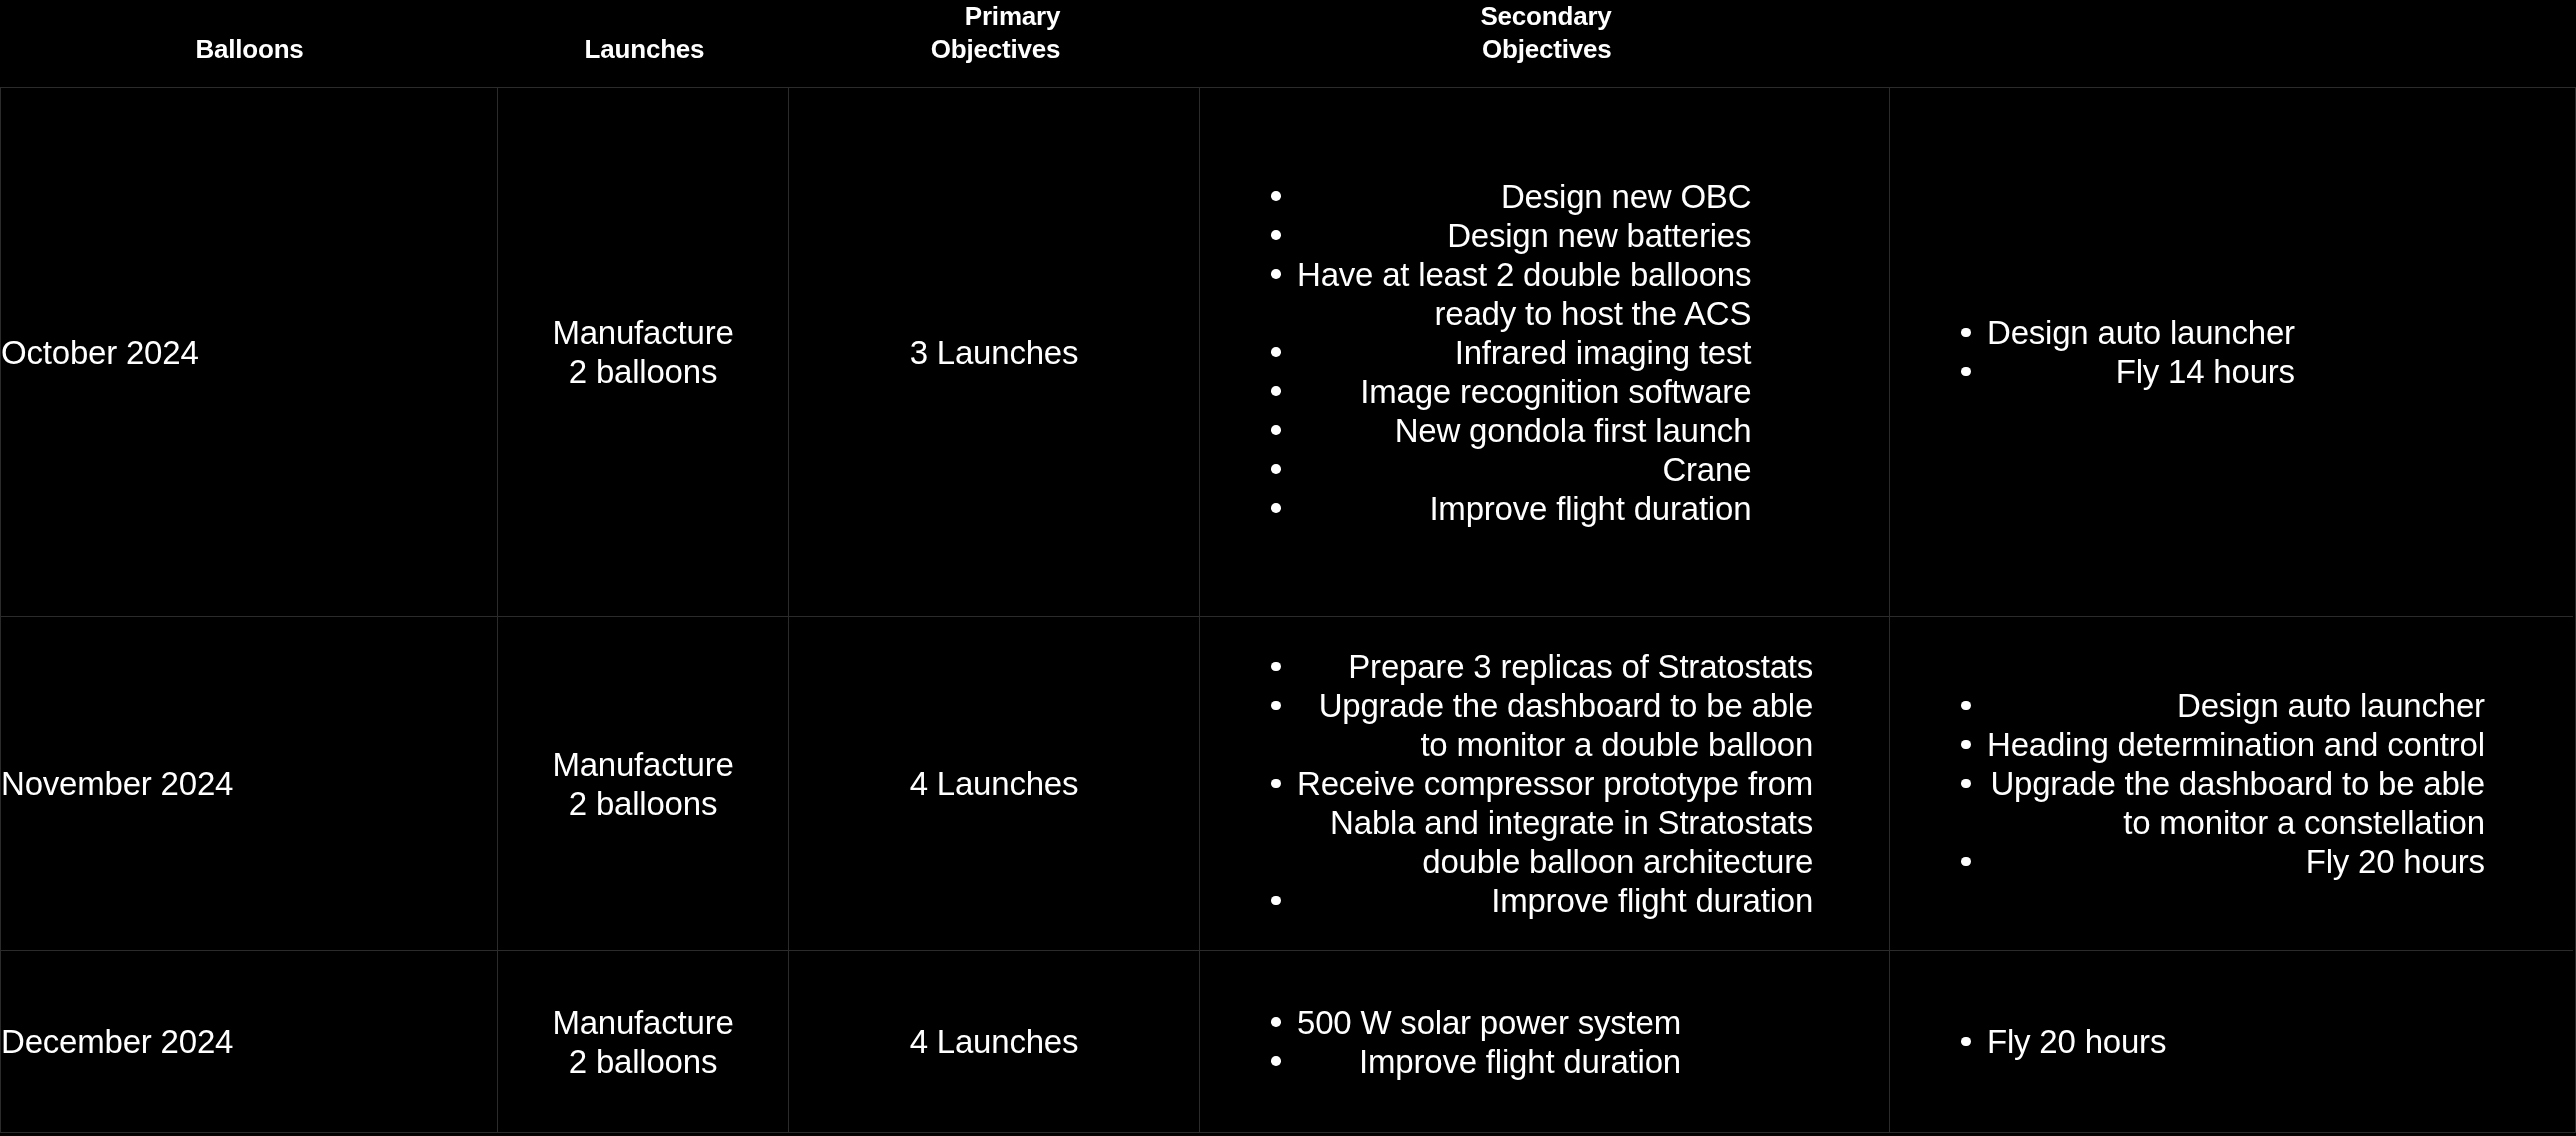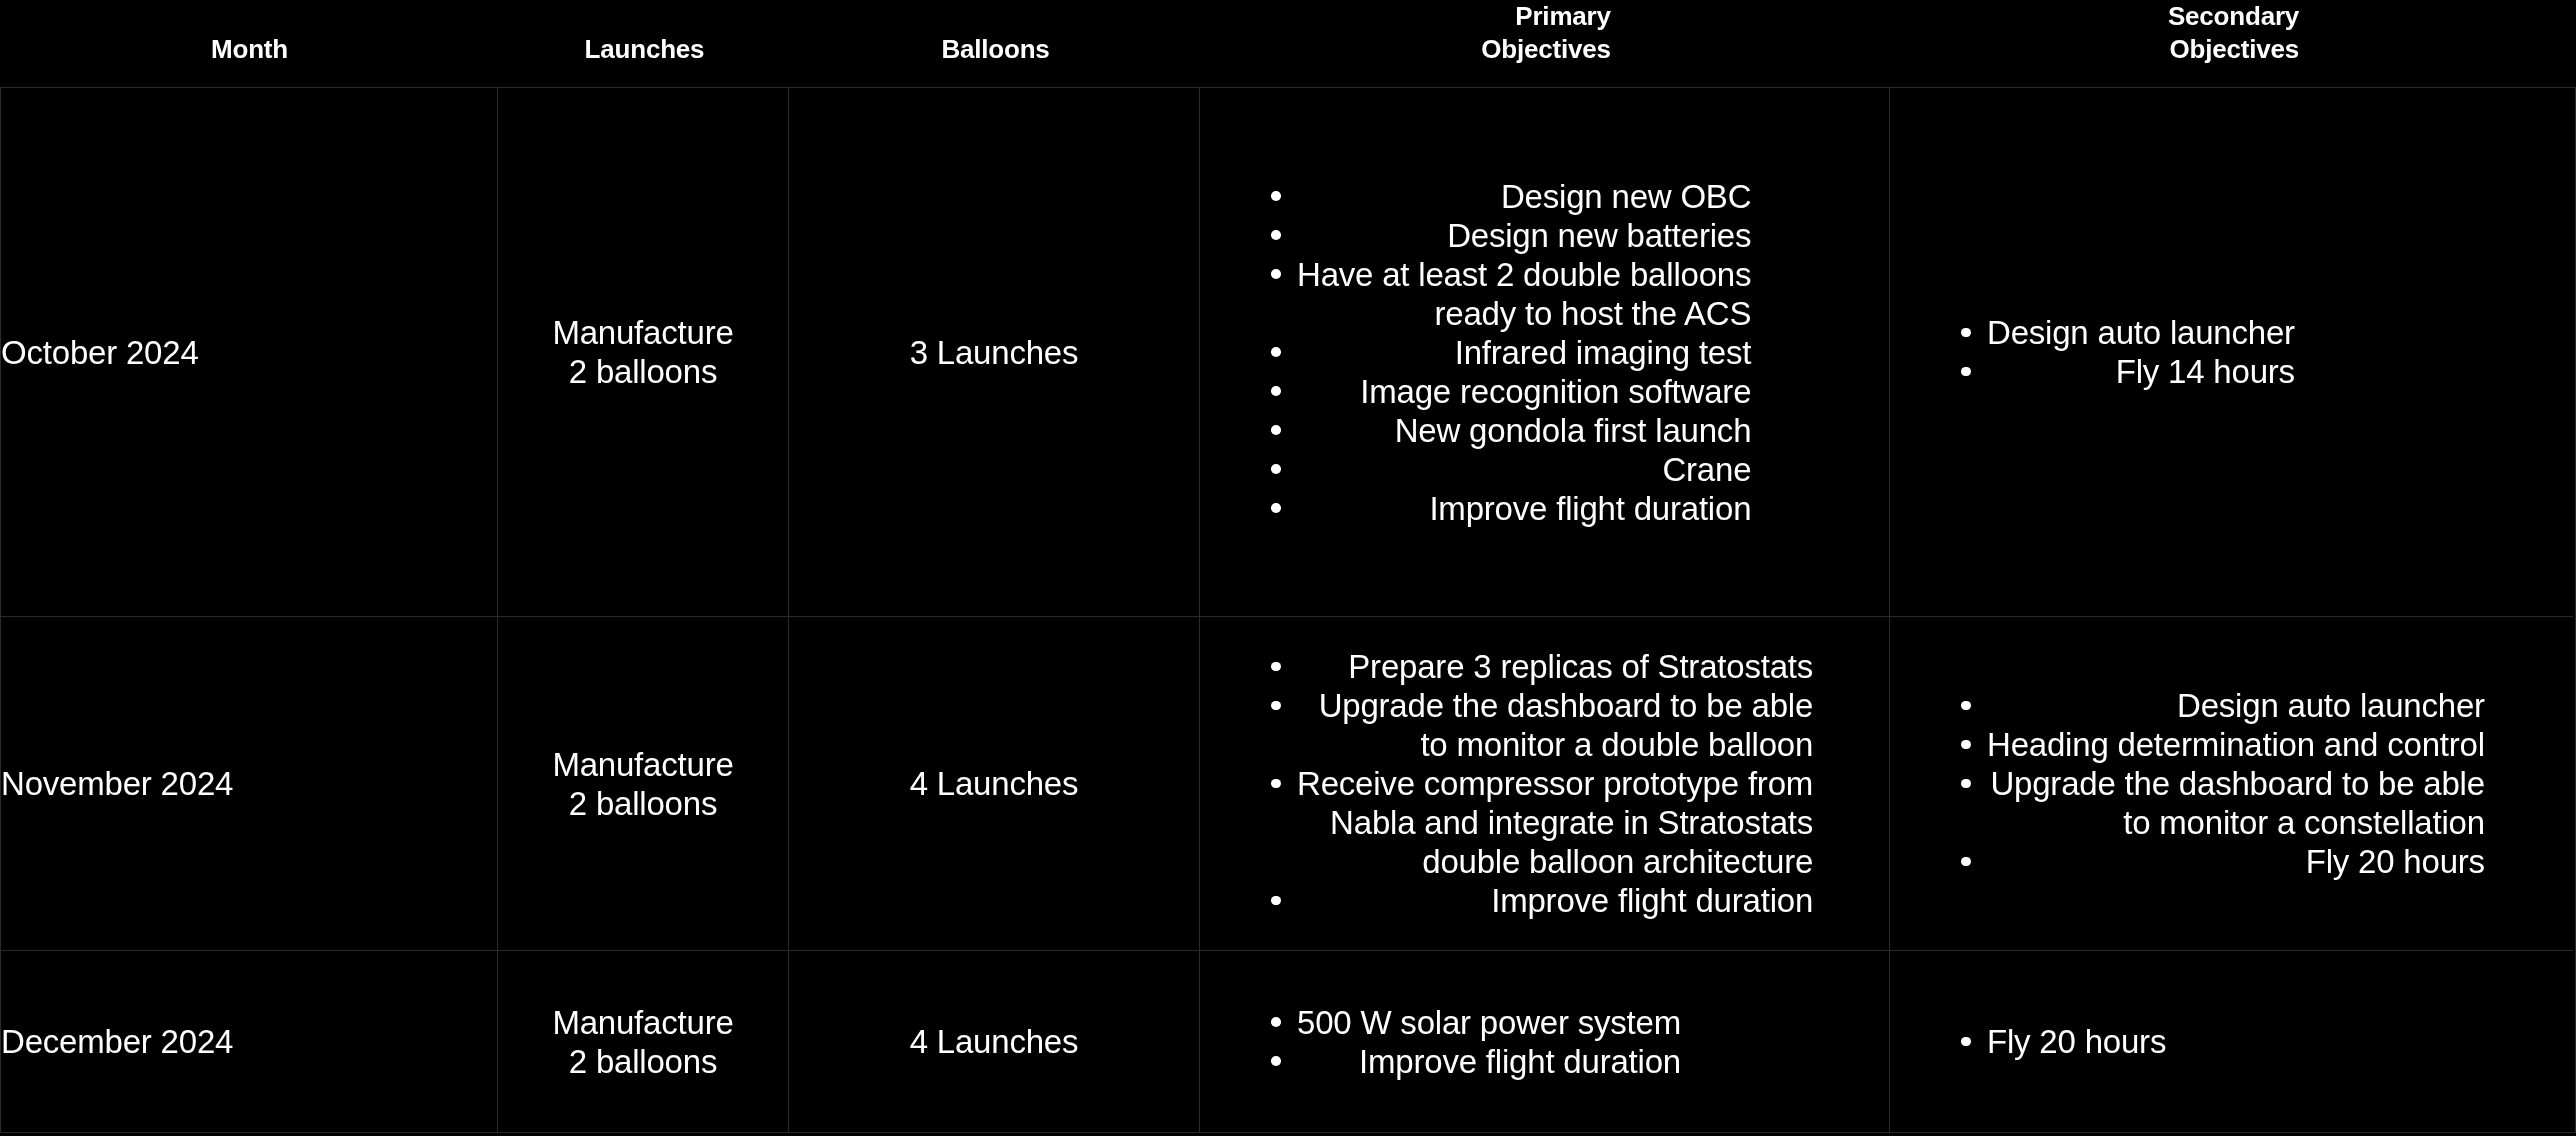--- a/index.html
+++ b/index.html
@@ -90,23 +90,22 @@
     border-radius:50%;
     background:var(--text);
   }
 </style>
 </head>
 <body>
 
 <div class="roadmap">
 
   <div class="table-header">
-    <div class="th-cell">Month</div>
+    <div class="th-cell">Balloons</div>
     <div class="th-cell">Launches</div>
-    <div class="th-cell">Balloons</div>
     <div class="th-cell">Primary
 Objectives</div>
     <div class="th-cell">Secondary
 Objectives</div>
   </div>
 
   <div class="table-body">
 
     <div class="tb-cell month-cell">October 2024</div>
     <div class="tb-cell center-cell">Manufacture

